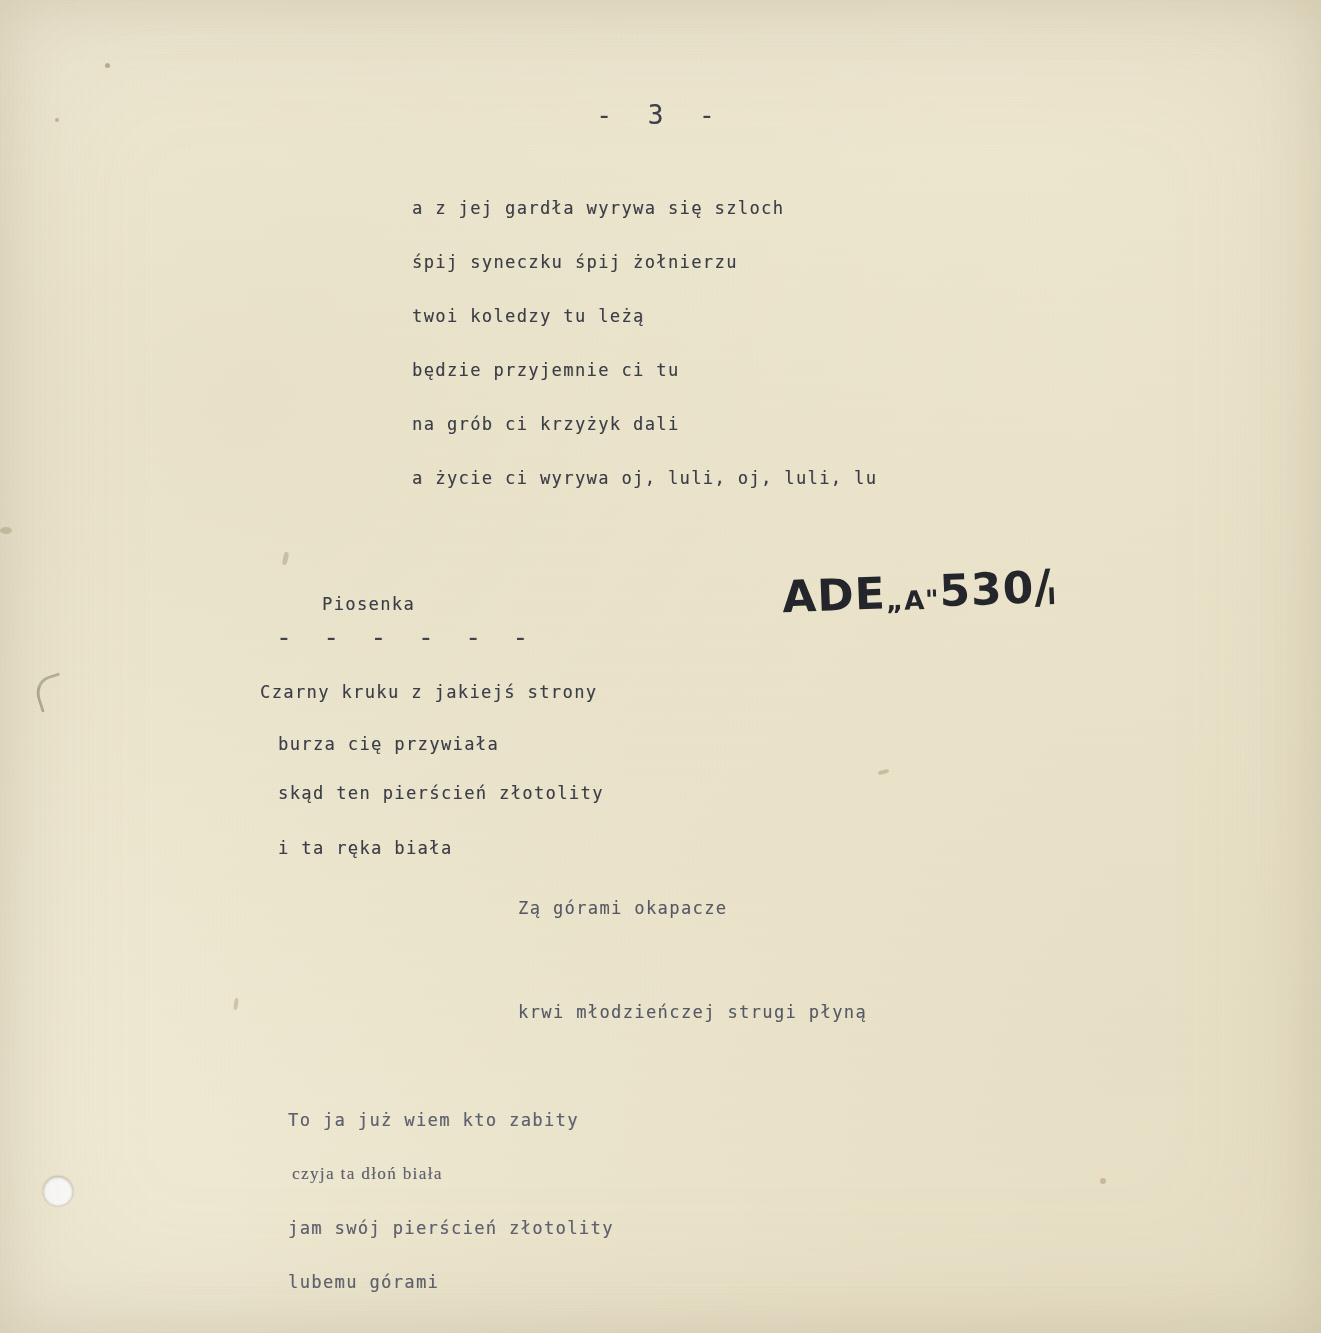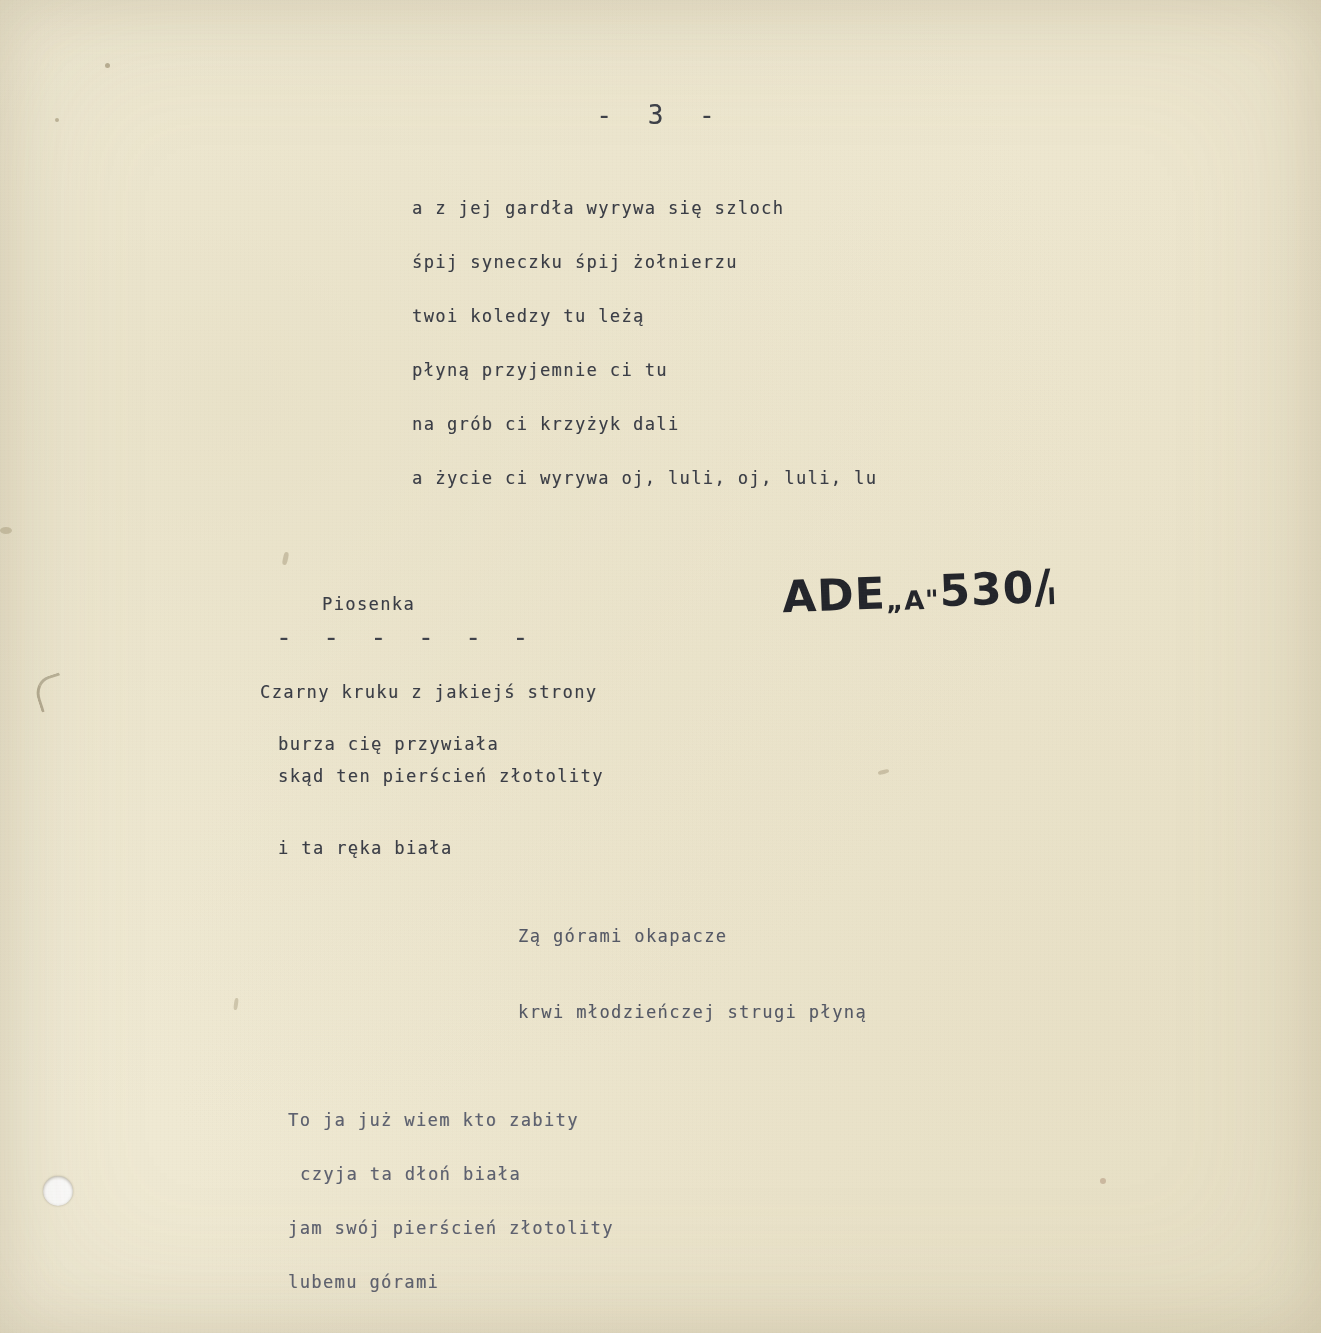--- a/index.html
+++ b/index.html
@@ -139,39 +139,39 @@
 </head>
 <body>
 
 <div id="page">
 
   <div id="page-number" class="typed">- 3 -</div>
 
   <div class="typed" style="left:412px; top:198px;">a z jej gardła wyrywa się szloch</div>
   <div class="typed" style="left:412px; top:252px;">śpij syneczku śpij żołnierzu</div>
   <div class="typed" style="left:412px; top:306px;">twoi koledzy tu leżą</div>
-  <div class="typed" style="left:412px; top:360px;">płyną przyjemnie ci tu</div>
+  <div class="typed" style="left:412px; top:360px;">będzie przyjemnie ci tu</div>
   <div class="typed" style="left:412px; top:414px;">na grób ci krzyżyk dali</div>
   <div class="typed" style="left:412px; top:468px;">a życie ci wyrywa oj, luli, oj, luli, lu</div>
 
   <div class="typed" style="left:322px; top:594px;">Piosenka</div>
   <div id="dashes" class="typed">- - - - - -</div>
 
   <div id="hand-annotation"><span>ADE</span><span class="small">„A"</span><span>530</span><span class="frac"><span class="slash">/</span><span class="den">I</span></span></div>
 
   <div class="typed" style="left:260px; top:682px;">Czarny kruku z jakiejś strony</div>
   <div class="typed" style="left:278px; top:734px;">burza cię przywiała</div>
-  <div class="typed" style="left:278px; top:766px;">skąd ten pierścień złotolity</div>
+  <div class="typed" style="left:278px; top:783px;">skąd ten pierścień złotolity</div>
   <div class="typed" style="left:278px; top:838px;">i ta ręka biała</div>
 
-  <div class="typed light" style="left:518px; top:898px;margin-top:28px;">Zą górami okapacze</div>
+  <div class="typed light" style="left:518px; top:898px;">Zą górami okapacze</div>
   <div class="typed light" style="left:518px; top:1002px;">krwi młodzieńczej strugi płyną</div>
 
   <div class="typed faint" style="left:288px; top:1110px;">To ja już wiem kto zabity</div>
-  <div class="typed faint" style="left:300px; top:1164px;">czyja ta dłoń biała</div>
+  <div class="typed faint" style="left:292px; top:1164px;font-family:Liberation Serif, serif;">czyja ta dłoń biała</div>
   <div class="typed faint" style="left:288px; top:1218px;">jam swój pierścień złotolity</div>
   <div class="typed faint" style="left:288px; top:1272px;">lubemu górami</div>
 
   <div id="punch-hole"></div>
   <div class="speck" id="speck-a"></div>
   <div class="speck" id="speck-b"></div>
   <div class="speck" id="speck-c"></div>
   <div class="speck" id="speck-d"></div>
   <div class="speck" id="speck-e"></div>
   <div class="speck" id="speck-f"></div>

